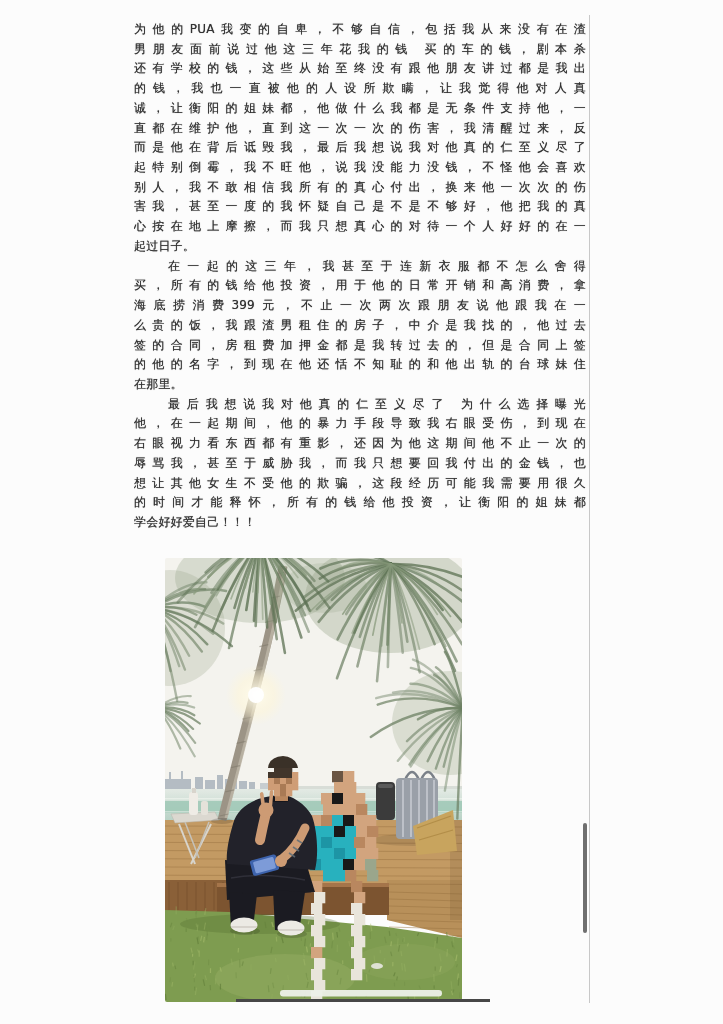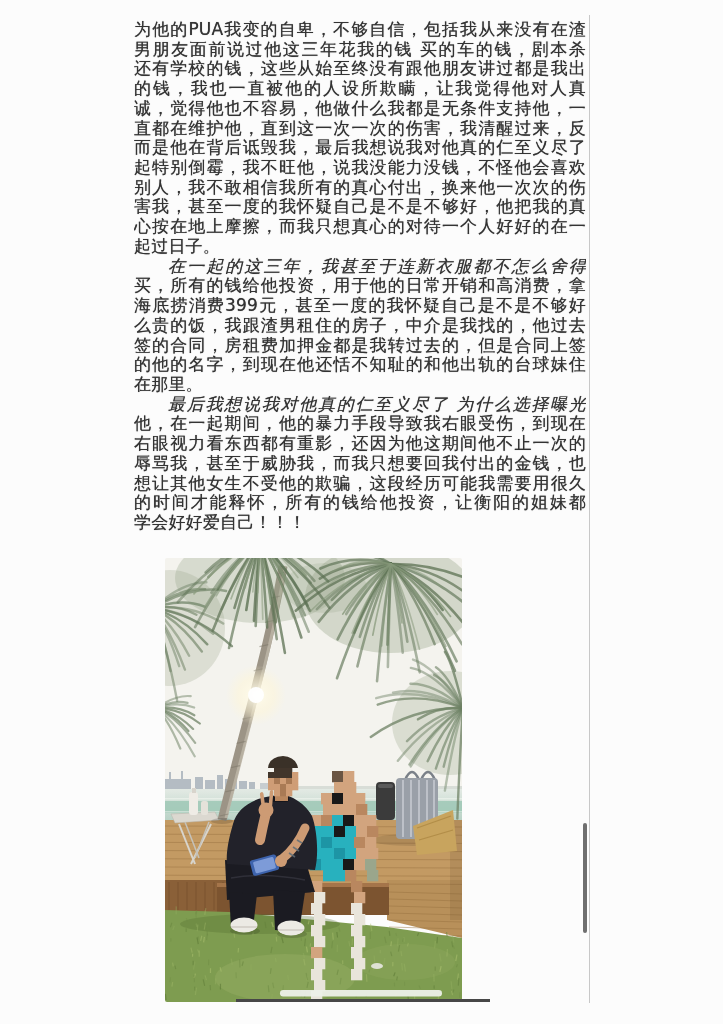--- a/index.html
+++ b/index.html
@@ -5,31 +5,31 @@
   html,body{margin:0;padding:0;background:#ffffff;}
   .page{
     position:relative;width:723px;height:1024px;overflow:hidden;
     background:var(--pagebg,#fcfcfc);
     font-family:"DejaVu Sans","Liberation Sans",sans-serif;
   }
   
   .article{
     position:absolute;left:134px;top:20px;width:452px;
     color:var(--ink,#333333);
-    font-size:17px;
+    font-size:12px;
     text-shadow:0 0 .7px rgba(45,45,45,.8);
   }
   .t-line{
     height:19.73px;line-height:19.73px;
     letter-spacing:.2px;
     text-align:justify;text-align-last:justify;
     overflow:hidden;white-space:nowrap;
   }
   .t-line.last{text-align-last:left;}
-  .t-line.ind{text-indent:34px;font-style:italic;}
+  .t-line.ind{text-indent:34px;}
   
   .vline{
     position:absolute;left:589px;top:15px;width:1px;height:988px;
     background:var(--track,#c8c8c8);
   }
   .thumb{
     position:absolute;left:583px;top:823px;width:4px;height:110px;
     border-radius:2px;background:var(--thumbc,#6f6f6f);
   }
   
@@ -47,31 +47,31 @@
 </head>
 <body>
 
 <div class="page">
 
   <div class="article" id="article">
       <div class="t-line">为他的PUA我变的自卑，不够自信，包括我从来没有在渣</div>
       <div class="t-line">男朋友面前说过他这三年花我的钱 买的车的钱，剧本杀</div>
       <div class="t-line">还有学校的钱，这些从始至终没有跟他朋友讲过都是我出</div>
       <div class="t-line">的钱，我也一直被他的人设所欺瞒，让我觉得他对人真</div>
-      <div class="t-line">诚，觉得他也不容易，他做什么我都是无条件支持他，一</div>
+      <div class="t-line">诚，让衡阳的姐妹都，他做什么我都是无条件支持他，一</div>
       <div class="t-line">直都在维护他，直到这一次一次的伤害，我清醒过来，反</div>
       <div class="t-line">而是他在背后诋毁我，最后我想说我对他真的仁至义尽了</div>
       <div class="t-line">起特别倒霉，我不旺他，说我没能力没钱，不怪他会喜欢</div>
       <div class="t-line">别人，我不敢相信我所有的真心付出，换来他一次次的伤</div>
       <div class="t-line">害我，甚至一度的我怀疑自己是不是不够好，他把我的真</div>
       <div class="t-line">心按在地上摩擦，而我只想真心的对待一个人好好的在一</div>
       <div class="t-line last">起过日子。</div>
       <div class="t-line ind">在一起的这三年，我甚至于连新衣服都不怎么舍得</div>
       <div class="t-line">买，所有的钱给他投资，用于他的日常开销和高消费，拿</div>
-      <div class="t-line">海底捞消费399元，甚至一度的我怀疑自己是不是不够好</div>
+      <div class="t-line">海底捞消费399元，不止一次两次跟朋友说他跟我在一</div>
       <div class="t-line">么贵的饭，我跟渣男租住的房子，中介是我找的，他过去</div>
       <div class="t-line">签的合同，房租费加押金都是我转过去的，但是合同上签</div>
       <div class="t-line">的他的名字，到现在他还恬不知耻的和他出轨的台球妹住</div>
       <div class="t-line last">在那里。</div>
       <div class="t-line ind">最后我想说我对他真的仁至义尽了 为什么选择曝光</div>
       <div class="t-line">他，在一起期间，他的暴力手段导致我右眼受伤，到现在</div>
       <div class="t-line">右眼视力看东西都有重影，还因为他这期间他不止一次的</div>
       <div class="t-line">辱骂我，甚至于威胁我，而我只想要回我付出的金钱，也</div>
       <div class="t-line">想让其他女生不受他的欺骗，这段经历可能我需要用很久</div>
       <div class="t-line">的时间才能释怀，所有的钱给他投资，让衡阳的姐妹都</div>

